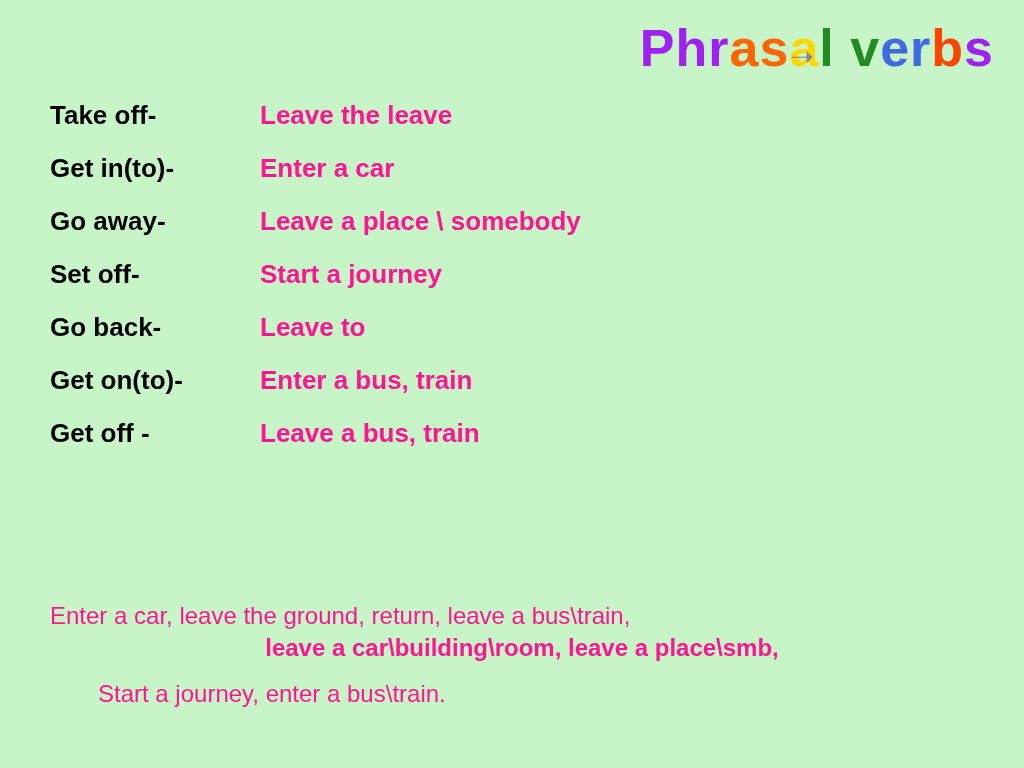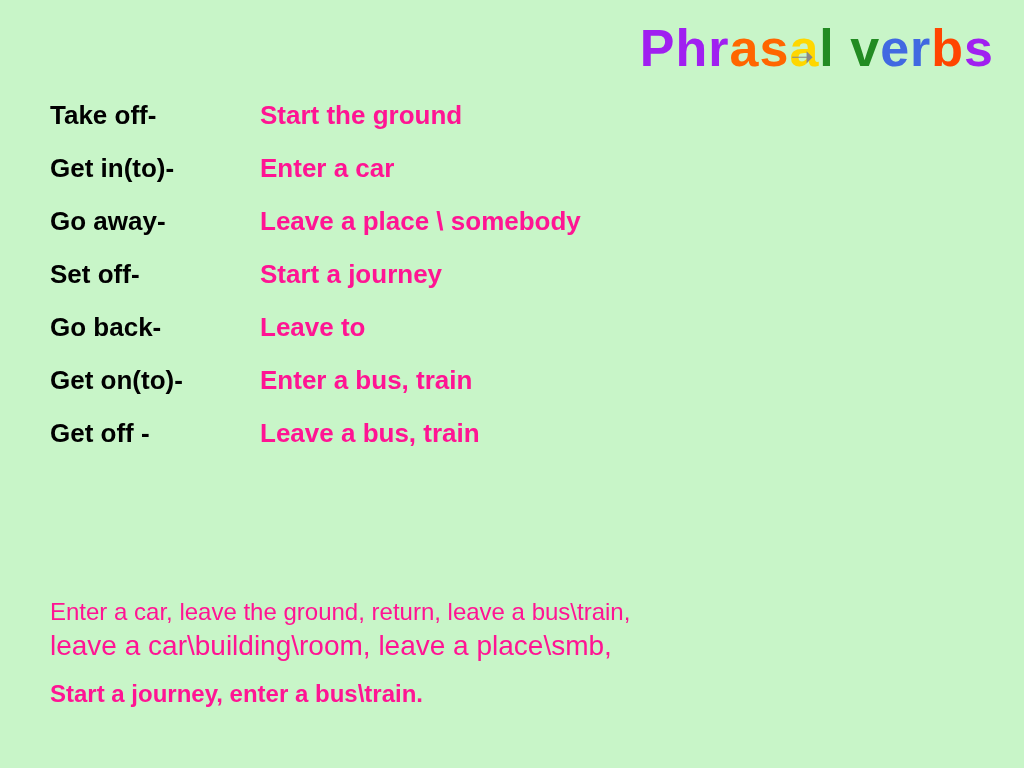--- a/index.html
+++ b/index.html
@@ -56,51 +56,53 @@
     }
 
     .summary-line1 {
       font-size: 24px;
       font-weight: normal;
       color: #ff1493;
       margin-bottom: 4px;
     }
 
     .summary-line2 {
-      font-size: 28px;
-      font-weight: normal;
+      font-size: 24px;
+      font-weight: bold;
       color: #ff1493;
       margin-bottom: 18px;
+      text-align: center;
     }
 
     .summary-line3 {
       font-size: 24px;
-      font-weight: bold;
+      font-weight: normal;
       color: #ff1493;
+      margin-left: 48px;
     }
 
     .title-arrow {
       position: absolute;
       top: 40px;
       right: 210px;
       color: #888;
       font-size: 28px;
     }
   </style>
 </head>
 <body>
 
 <div class="title" id="title-container"><span style="color: rgb(160, 32, 240);">P</span><span style="color: rgb(160, 32, 240);">h</span><span style="color: rgb(160, 32, 240);">r</span><span style="color: rgb(255, 102, 0);">a</span><span style="color: rgb(255, 102, 0);">s</span><span style="color: rgb(255, 215, 0);">a</span><span style="color: rgb(34, 139, 34);">l</span><span style="color: transparent;"> </span><span style="color: rgb(34, 139, 34);">v</span><span style="color: rgb(65, 105, 225);">e</span><span style="color: rgb(65, 105, 225);">r</span><span style="color: rgb(255, 69, 0);">b</span><span style="color: rgb(160, 32, 240);">s</span></div>
 
 <div class="title-arrow">➝</div>
 
 <div class="content" id="rows-container">
     <div class="row">
       <span class="term">Take off-</span>
-      <span class="definition">Start the ground</span>
+      <span class="definition">Leave the leave</span>
     </div>
     <div class="row">
       <span class="term">Get in(to)-</span>
       <span class="definition">Enter a car</span>
     </div>
     <div class="row">
       <span class="term">Go away-</span>
       <span class="definition">Leave a place \ somebody</span>
     </div>
     <div class="row">

